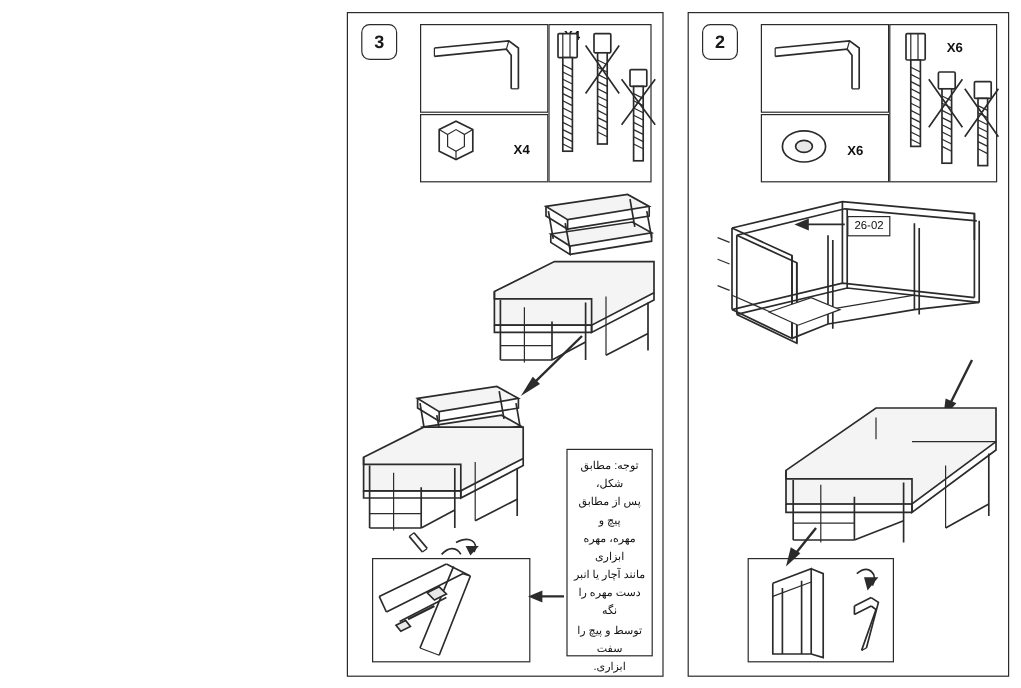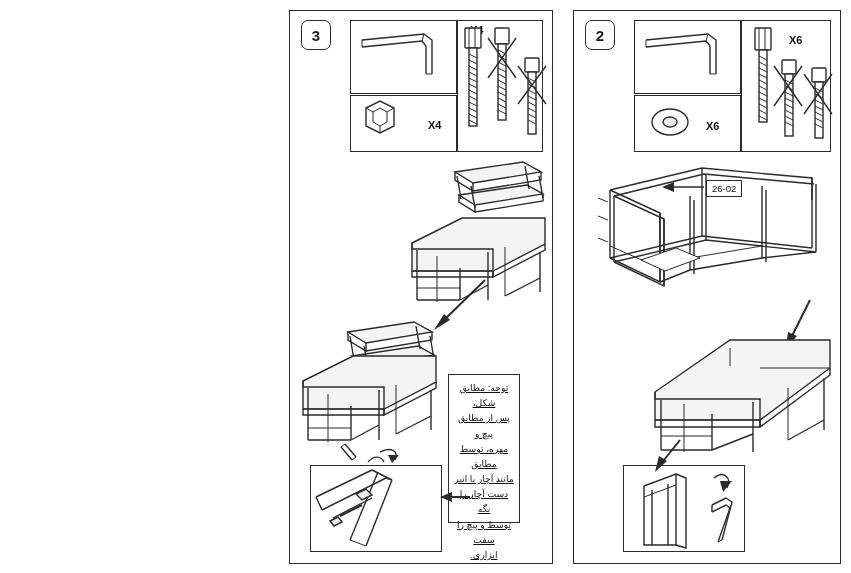--- a/index.html
+++ b/index.html
@@ -36,26 +36,26 @@
     <span>3</span>
   </div>
 
   <div class="partbox" style="left:350px;top:20px;width:105px;height:72px;"></div>
   <div class="partbox" style="left:350px;top:95px;width:105px;height:55px;"></div>
   <div class="partbox" style="left:457px;top:20px;width:84px;height:130px;"></div>
 
   <div class="qty" style="left:470px;top:24px;">X4</div>
   <div class="qty" style="left:428px;top:119px;">X4</div>
 
-  <div class="note" style="left:448px;top:374px;width:72px;height:149px;text-decoration:underline;">
+  <div class="note" style="left:472px;top:374px;width:72px;height:173px;">
     <div>توجه: مطابق شکل،</div>
     <div>پس از مطابق پیچ و</div>
-    <div>مهره، توسط مطابق</div>
+    <div>مهره، مهره ابزاری</div>
     <div>مانند آچار یا انبر</div>
-    <div>دست آچار را نگه</div>
+    <div>دست مهره را نگه</div>
     <div>توسط و پیچ را سفت</div>
     <div>ابزاری.</div>
   </div>
 
   <div class="partbox" style="left:310px;top:465px;width:130px;height:85px;"></div>
 
   <div class="panel" style="left:573px;top:10px;width:266px;height:552px;"></div>
 
   <div class="stepbox" style="left:585px;top:20px;width:28px;height:28px;">
     <span>2</span>

